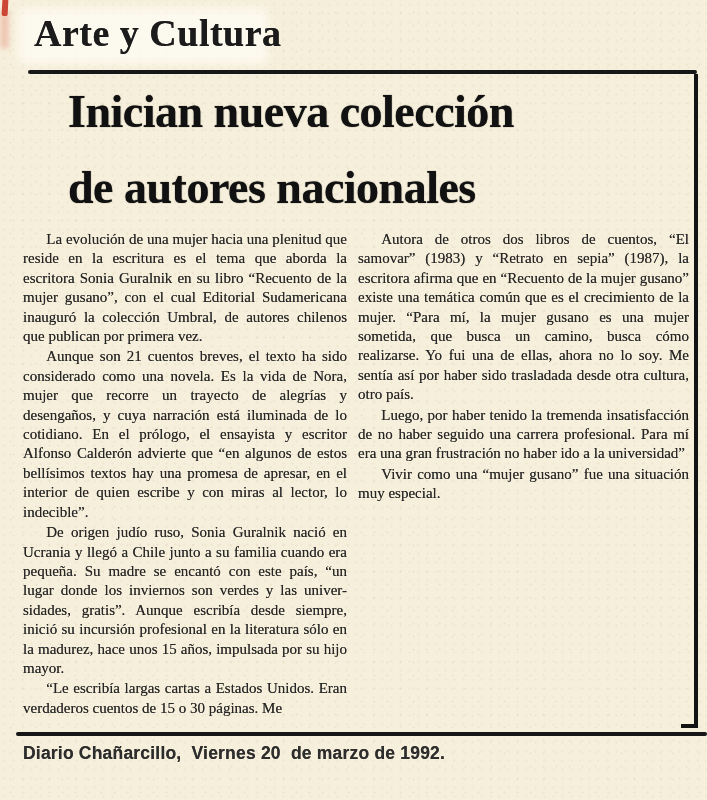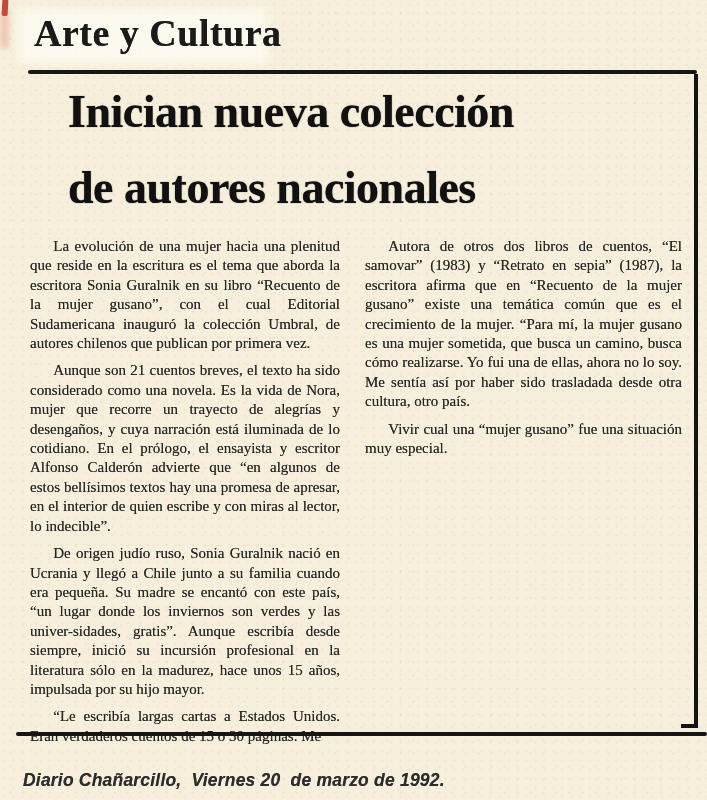--- a/index.html
+++ b/index.html
@@ -93,35 +93,34 @@
   .column {
     top: 229px;
     font-size: 15px;
     line-height: 19.4px;
     text-align: justify;
     color: #262626;
     text-shadow: 0 0 0.5px rgba(30,30,30,0.65);
   }
   .col-left  { left: 22px;  width: 326px; }
   .col-right { left: 357px; width: 333px; }
-  .column p { margin: 8px; text-indent: 1.55em; }
+  .column p { margin: 1px; text-indent: 1.55em; }
   .column p.no-indent { text-indent: 0; }
 
   .footer-rule {
     left: 16px; top: 732px;
     width: 691px; height: 4px;
     background: #161616;
     border-radius: 2px;
   }
 
   .footer-caption {
-    left: 23px; top: 770px;
+    left: 23px; top: 743px;
     font-family: "Liberation Sans", sans-serif;
     font-weight: bold;
-    font-style: italic;
     font-size: 17.5px;
     letter-spacing: 0.2px;
     color: #2d2d2d;
     white-space: pre;
     text-shadow: 0 0 0.6px rgba(40,40,40,0.7);
   }
 </style>
 </head>
 <body>
 
@@ -142,18 +141,19 @@
 
 <div class="abs column col-left">
   <p>La evolución de una mujer hacia una plenitud que reside en la escritura es el tema que aborda la escritora Sonia Guralnik en su libro “Recuento de la mujer gusano”, con el cual Editorial Sudamericana inauguró la colección Umbral, de autores chilenos que publican por primera vez.</p>
   <p>Aunque son 21 cuentos breves, el texto ha sido considerado como una novela. Es la vida de Nora, mujer que recorre un trayecto de alegrías y desengaños, y cuya narración está iluminada de lo cotidiano. En el prólogo, el ensayista y escritor Alfonso Calderón advierte que “en algunos de estos bellísimos textos hay una promesa de apresar, en el interior de quien escribe y con miras al lector, lo indecible”.</p>
   <p>De origen judío ruso, Sonia Guralnik nació en Ucrania y llegó a Chile junto a su familia cuando era pequeña. Su madre se encantó con este país, “un lugar donde los inviernos son verdes y las univer-sidades, gratis”. Aunque escribía desde siempre, inició su incursión profesional en la literatura sólo en la madurez, hace unos 15 años, impulsada por su hijo mayor.</p>
   <p>“Le escribía largas cartas a Estados Unidos. Eran verdaderos cuentos de 15 o 30 páginas. Me</p>
 </div>
 
 <div class="abs column col-right">
   <p>Autora de otros dos libros de cuentos, “El samovar” (1983) y “Retrato en sepia” (1987), la escritora afirma que en “Recuento de la mujer gusano” existe una temática común que es el crecimiento de la mujer. “Para mí, la mujer gusano es una mujer sometida, que busca un camino, busca cómo realizarse. Yo fui una de ellas, ahora no lo soy. Me sentía así por haber sido trasladada desde otra cultura, otro país.</p>
-  <p>Vivir cual una “mujer gusano” fue una situación muy especial.</p>
+  <p>Luego, por haber tenido la tremenda insatisfacción de no haber seguido una carrera profesional. Para mí era una gran frustración no haber ido a la universidad”</p>
+  <p>Vivir como una “mujer gusano” fue una situación muy especial.</p>
 </div>
 
 <div class="abs footer-rule"></div>
 
 <div class="abs footer-caption">Diario Chañarcillo,  Viernes 20  de marzo de 1992.</div>
 
 </body></html>

